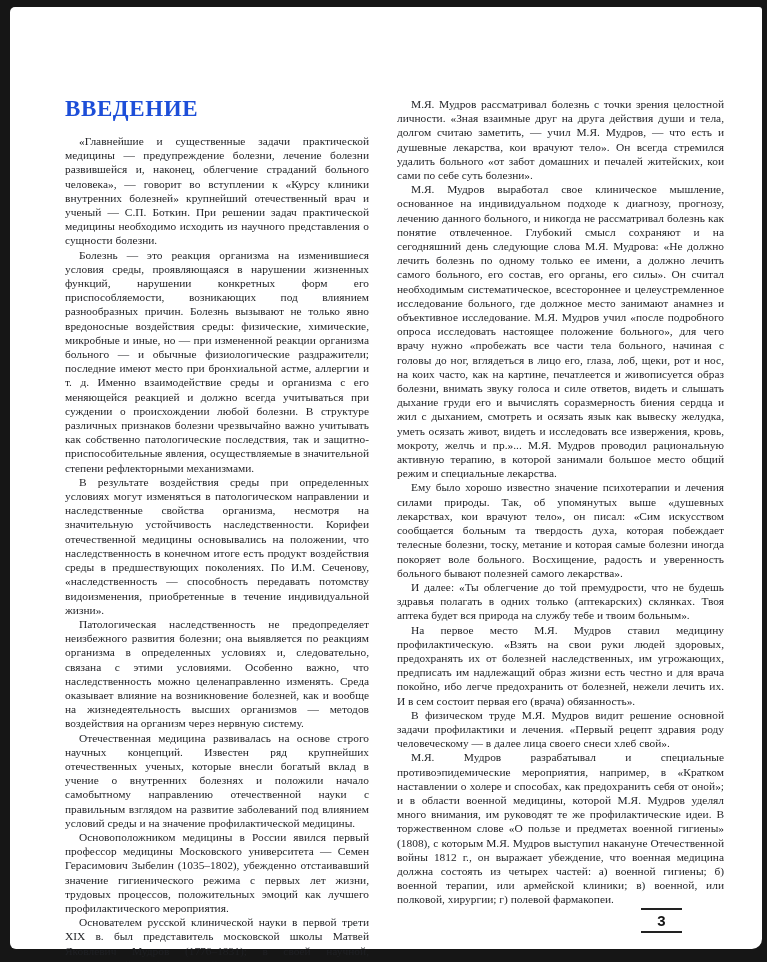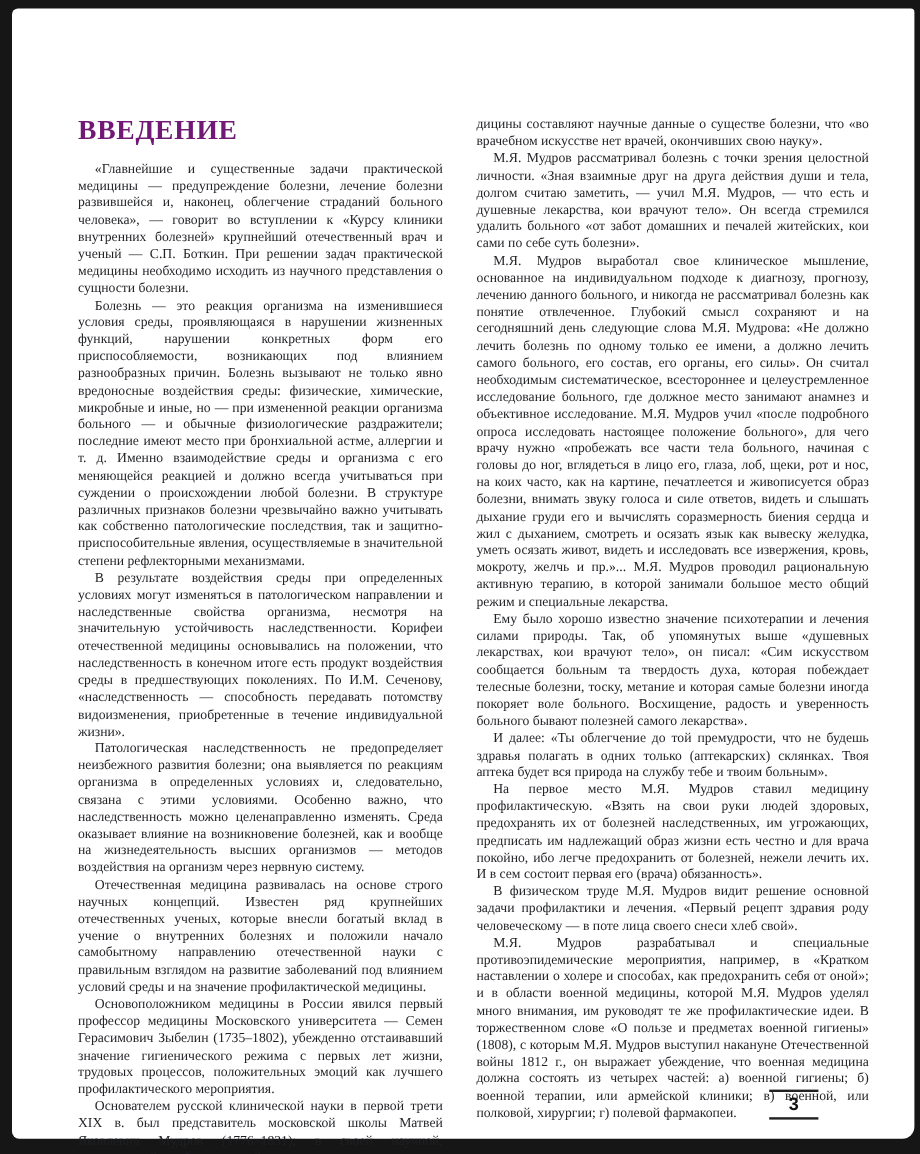--- a/index.html
+++ b/index.html
@@ -34,21 +34,21 @@
     line-height: 14.2px;
     text-align: justify;
   }
   .column-left  { left: 55px;  width: 304px; }
   .column-right { left: 387px; width: 327px; }
   .section-heading {
     font-family: "Liberation Serif", serif;
     font-size: 23px;
     font-weight: bold;
     letter-spacing: 0.6px;
-    color: #701a75;
+    color: #1d4ed8;
     margin: 0 0 13px 0;
     line-height: 24px;
   }
   .para {
     margin: 0;
     text-indent: 14px;
   }
   .para.noindent { text-indent: 0; }
   .page-number-block {
     position: absolute;
@@ -75,34 +75,33 @@
   <div class="book-page">
 
     <div class="column column-left">
       <h1 class="section-heading">ВВЕДЕНИЕ</h1>
       <div>
           <p class="para">«Главнейшие и существенные задачи практической медицины — предупреждение болезни, лечение болезни развившейся и, наконец, облегчение страданий больного человека», — говорит во вступлении к «Курсу клиники внутренних болезней» крупнейший отечественный врач и ученый — С.П. Боткин. При решении задач практической медицины необходимо исходить из научного представления о сущности болезни.</p>
           <p class="para">Болезнь — это реакция организма на изменившиеся условия среды, проявляющаяся в нарушении жизненных функций, нарушении конкретных форм его приспособляемости, возникающих под влиянием разнообразных причин. Болезнь вызывают не только явно вредоносные воздействия среды: физические, химические, микробные и иные, но — при измененной реакции организма больного — и обычные физиологические раздражители; последние имеют место при бронхиальной астме, аллергии и т. д. Именно взаимодействие среды и организма с его меняющейся реакцией и должно всегда учитываться при суждении о происхождении любой болезни. В структуре различных признаков болезни чрезвычайно важно учитывать как собственно патологические последствия, так и защитно-приспособительные явления, осуществляемые в значительной степени рефлекторными механизмами.</p>
           <p class="para">В результате воздействия среды при определенных условиях могут изменяться в патологическом направлении и наследственные свойства организма, несмотря на значительную устойчивость наследственности. Корифеи отечественной медицины основывались на положении, что наследственность в конечном итоге есть продукт воздействия среды в предшествующих поколениях. По И.М. Сеченову, «наследственность — способность передавать потомству видоизменения, приобретенные в течение индивидуальной жизни».</p>
           <p class="para">Патологическая наследственность не предопределяет неизбежного развития болезни; она выявляется по реакциям организма в определенных условиях и, следовательно, связана с этими условиями. Особенно важно, что наследственность можно целенаправленно изменять. Среда оказывает влияние на возникновение болезней, как и вообще на жизнедеятельность высших организмов — методов воздействия на организм через нервную систему.</p>
           <p class="para">Отечественная медицина развивалась на основе строго научных концепций. Известен ряд крупнейших отечественных ученых, которые внесли богатый вклад в учение о внутренних болезнях и положили начало самобытному направлению отечественной науки с правильным взглядом на развитие заболеваний под влиянием условий среды и на значение профилактической медицины.</p>
-          <p class="para">Основоположником медицины в России явился первый профессор медицины Московского университета — Семен Герасимович Зыбелин (1735–1802), убежденно отстаивавший значение гигиенического режима с первых лет жизни, трудовых процессов, положительных эмоций как лучшего профилактического мероприятия.</p>
+          <p class="para">Основоположником медицины в России явился первый профессор медицины Московского университета — Семен Герасимович Зыбелин (1035–1802), убежденно отстаивавший значение гигиенического режима с первых лет жизни, трудовых процессов, положительных эмоций как лучшего профилактического мероприятия.</p>
           <p class="para">Основателем русской клинической науки в первой трети XIX в. был представитель московской школы Матвей Яковлевич Мудров (1776–1831); в своей научной, практической и общественной деятельности он указал путь другим деятелям отечественной медицины. Он утверждал, что «познание болезни есть половина лечения», т. е. что основу клинической ме-</p>
         </div>
     </div>
 
     <div class="column column-right">
       <div>
-          <p class="para noindent">дицины составляют научные данные о существе болезни, что «во врачебном искусстве нет врачей, окончивших свою науку».</p>
           <p class="para">М.Я. Мудров рассматривал болезнь с точки зрения целостной личности. «Зная взаимные друг на друга действия души и тела, долгом считаю заметить, — учил М.Я. Мудров, — что есть и душевные лекарства, кои врачуют тело». Он всегда стремился удалить больного «от забот домашних и печалей житейских, кои сами по себе суть болезни».</p>
           <p class="para">М.Я. Мудров выработал свое клиническое мышление, основанное на индивидуальном подходе к диагнозу, прогнозу, лечению данного больного, и никогда не рассматривал болезнь как понятие отвлеченное. Глубокий смысл сохраняют и на сегодняшний день следующие слова М.Я. Мудрова: «Не должно лечить болезнь по одному только ее имени, а должно лечить самого больного, его состав, его органы, его силы». Он считал необходимым систематическое, всестороннее и целеустремленное исследование больного, где должное место занимают анамнез и объективное исследование. М.Я. Мудров учил «после подробного опроса исследовать настоящее положение больного», для чего врачу нужно «пробежать все части тела больного, начиная с головы до ног, вглядеться в лицо его, глаза, лоб, щеки, рот и нос, на коих часто, как на картине, печатлеется и живописуется образ болезни, внимать звуку голоса и силе ответов, видеть и слышать дыхание груди его и вычислять соразмерность биения сердца и жил с дыханием, смотреть и осязать язык как вывеску желудка, уметь осязать живот, видеть и исследовать все извержения, кровь, мокроту, желчь и пр.»... М.Я. Мудров проводил рациональную активную терапию, в которой занимали большое место общий режим и специальные лекарства.</p>
           <p class="para">Ему было хорошо известно значение психотерапии и лечения силами природы. Так, об упомянутых выше «душевных лекарствах, кои врачуют тело», он писал: «Сим искусством сообщается больным та твердость духа, которая побеждает телесные болезни, тоску, метание и которая самые болезни иногда покоряет воле больного. Восхищение, радость и уверенность больного бывают полезней самого лекарства».</p>
           <p class="para">И далее: «Ты облегчение до той премудрости, что не будешь здравья полагать в одних только (аптекарских) склянках. Твоя аптека будет вся природа на службу тебе и твоим больным».</p>
           <p class="para">На первое место М.Я. Мудров ставил медицину профилактическую. «Взять на свои руки людей здоровых, предохранять их от болезней наследственных, им угрожающих, предписать им надлежащий образ жизни есть честно и для врача покойно, ибо легче предохранить от болезней, нежели лечить их. И в сем состоит первая его (врача) обязанность».</p>
-          <p class="para">В физическом труде М.Я. Мудров видит решение основной задачи профилактики и лечения. «Первый рецепт здравия роду человеческому — в поте лица своего снеси хлеб свой».</p>
+          <p class="para">В физическом труде М.Я. Мудров видит решение основной задачи профилактики и лечения. «Первый рецепт здравия роду человеческому — в далее лица своего снеси хлеб свой».</p>
           <p class="para">М.Я. Мудров разрабатывал и специальные противоэпидемические мероприятия, например, в «Кратком наставлении о холере и способах, как предохранить себя от оной»; и в области военной медицины, которой М.Я. Мудров уделял много внимания, им руководят те же профилактические идеи. В торжественном слове «О пользе и предметах военной гигиены» (1808), с которым М.Я. Мудров выступил накануне Отечественной войны 1812 г., он выражает убеждение, что военная медицина должна состоять из четырех частей: а) военной гигиены; б) военной терапии, или армейской клиники; в) военной, или полковой, хирургии; г) полевой фармакопеи.</p>
         </div>
     </div>
 
     <div class="page-number-block">
       <div class="page-number">3</div>
     </div>
 
   </div>
 </div>

